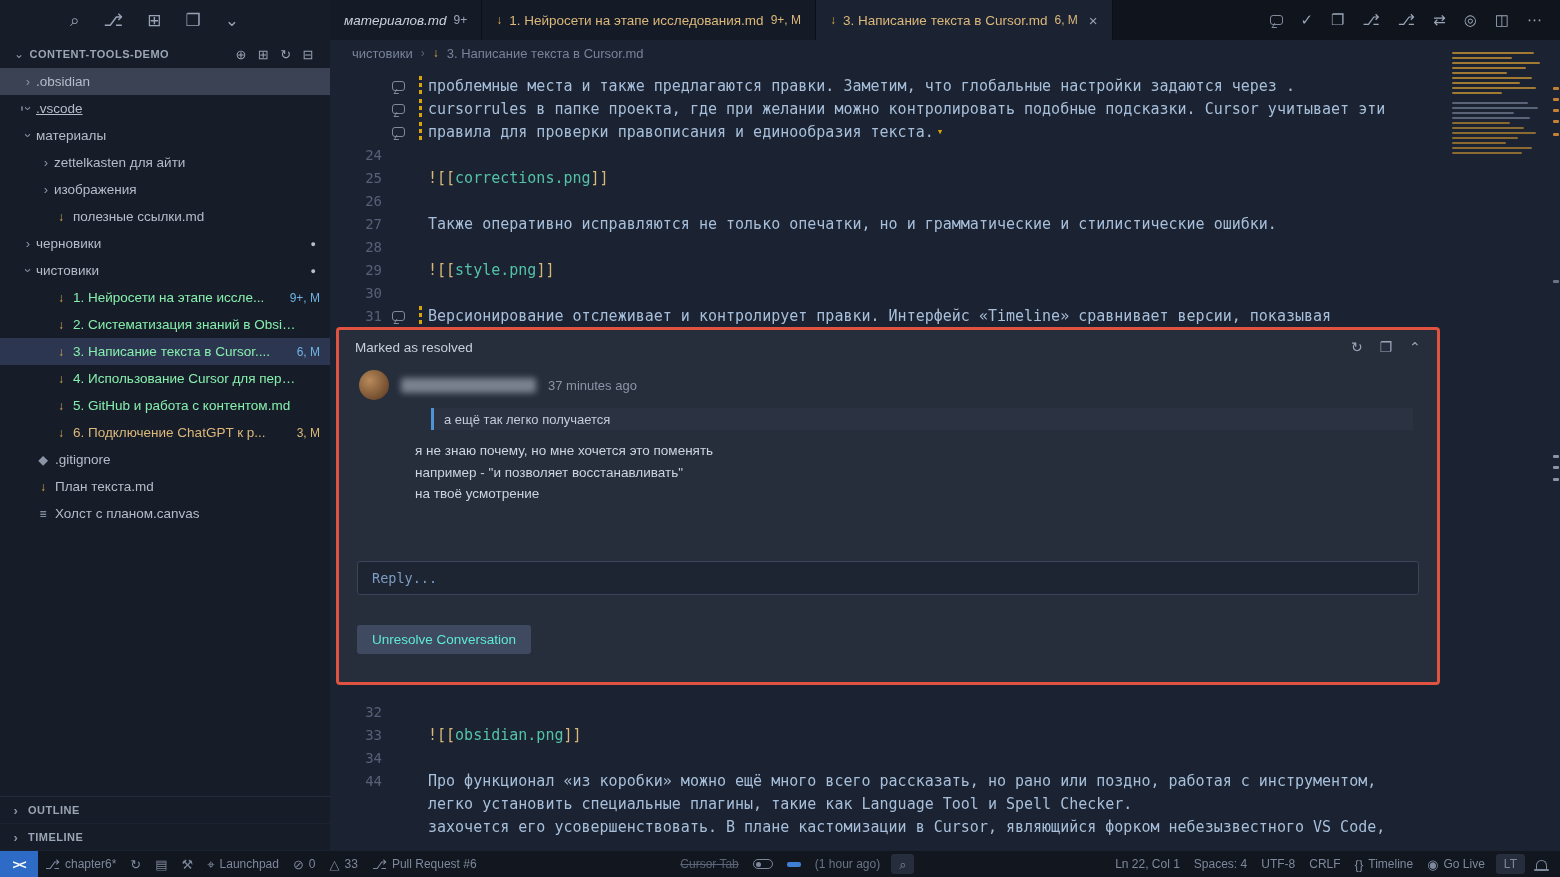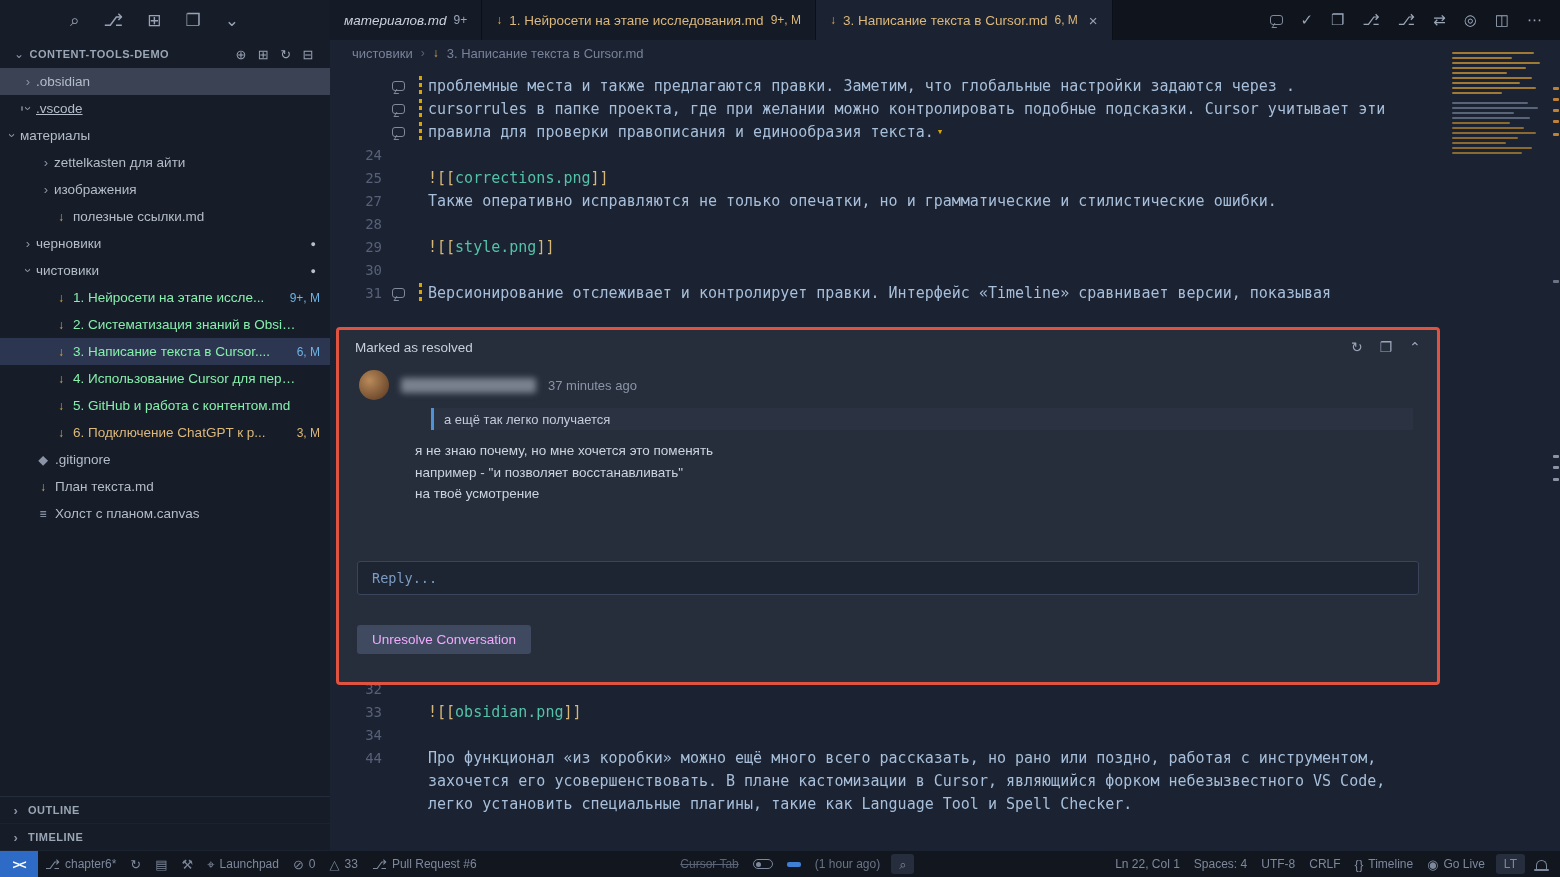--- a/index.html
+++ b/index.html
@@ -78,21 +78,21 @@
   .name-blur{width:135px;height:15px;background:#7a828f;border-radius:2px;filter:blur(3px)}
   .time{font-size:13px;color:#8b95a7}
   .quote{margin:6px 24px 0 92px;background:#2b3242;border-left:3px solid #4f92d6;height:22px;
     display:flex;align-items:center;padding-left:10px;font-size:13px;color:#c3ccd9}
   .cbody{margin:10px 24px 0 76px;font-size:13.5px;line-height:21.5px;color:#ccd4e0}
   .reply{margin:56px 18px 0 18px;height:34px;background:#1d2432;border:1px solid #3a455c;border-radius:3px;
     display:flex;align-items:center;padding:0 14px}
   .reply input{flex:1;background:transparent;border:none;outline:none;color:#a9bedb;
     font-family:"DejaVu Sans Mono",monospace;font-size:13.5px}
   .reply input::placeholder{color:#7d9cc3}
-  .unresolve-btn{display:inline-block;margin:30px 0 0 18px;background:#3f4960;color:#f0abfc;
+  .unresolve-btn{display:inline-block;margin:30px 0 0 18px;background:#3f4960;color:#5eead4;
     font-size:13.5px;padding:7px 15px;border-radius:3px;border:none;font-family:"Liberation Sans",sans-serif}
 
   
   .minimap{position:absolute;right:12px;top:52px;width:96px;z-index:2}
   .mm-line{height:2px;margin-bottom:3px;border-radius:1px}
   .overview{position:absolute;right:0;top:40px;bottom:0;width:9px;z-index:2}
   .ov-mark{position:absolute;right:1px;width:6px;height:3px;border-radius:1px}
 
   
   .status-bar{height:26px;background:#11161f;display:flex;align-items:center;font-size:12px;color:#7e889c}
@@ -140,21 +140,21 @@
 
     <div class="tree" id="tree">
         <div class="tree-row highlighted" style="padding-left: 20px;">
           <span class="chev">›</span>
           <span class="lbl">.obsidian</span>
         </div>
         <div class="tree-row" style="padding-left: 20px; text-decoration: underline;">
           <span class="chev exp">›</span>
           <span class="lbl">.vscode</span>
         </div>
-        <div class="tree-row" style="padding-left: 4px;">
+        <div class="tree-row" style="padding-left: 20px;">
           <span class="chev exp">›</span>
           <span class="lbl">материалы</span>
         </div>
         <div class="tree-row" style="padding-left: 38px;">
           <span class="chev">›</span>
           <span class="lbl">zettelkasten для айти</span>
         </div>
         <div class="tree-row" style="padding-left: 38px;">
           <span class="chev">›</span>
           <span class="lbl">изображения</span>
@@ -275,33 +275,34 @@
       <span>3. Написание текста в Cursor.md</span>
     </div>
 
     <div class="code">
       <div id="code-before">
           <div class="code-line"><span class="ln"></span><span class="cicon"><span class="bubble"></span></span><span class="cmark on"></span><span class="ctext">проблемные места и также предлагаются правки. Заметим, что глобальные настройки задаются через .</span></div>
           <div class="code-line"><span class="ln"></span><span class="cicon"><span class="bubble"></span></span><span class="cmark on"></span><span class="ctext">cursorrules в папке проекта, где при желании можно контролировать подобные подсказки. Cursor учитывает эти</span></div>
           <div class="code-line"><span class="ln"></span><span class="cicon"><span class="bubble"></span></span><span class="cmark on"></span><span class="ctext">правила для проверки правописания и единообразия текста.</span><span class="caret">▾</span></div>
           <div class="code-line"><span class="ln">24</span><span class="cicon"></span><span class="cmark"></span><span class="ctext"></span></div>
           <div class="code-line"><span class="ln">25</span><span class="cicon"></span><span class="cmark"></span><span class="ctext"><span class="embed-p">![[</span><span class="embed-f">corrections.png</span><span class="embed-p">]]</span></span></div>
+          <div class="code-line"><span class="ln">26</span><span class="cicon"></span><span class="cmark"></span><span class="ctext"></span></div>
           <div class="code-line"><span class="ln">27</span><span class="cicon"></span><span class="cmark"></span><span class="ctext">Также оперативно исправляются не только опечатки, но и грамматические и стилистические ошибки.</span></div>
           <div class="code-line"><span class="ln">28</span><span class="cicon"></span><span class="cmark"></span><span class="ctext"></span></div>
           <div class="code-line"><span class="ln">29</span><span class="cicon"></span><span class="cmark"></span><span class="ctext"><span class="embed-p">![[</span><span class="embed-f">style.png</span><span class="embed-p">]]</span></span></div>
           <div class="code-line"><span class="ln">30</span><span class="cicon"></span><span class="cmark"></span><span class="ctext"></span></div>
           <div class="code-line"><span class="ln">31</span><span class="cicon"><span class="bubble"></span></span><span class="cmark on"></span><span class="ctext">Версионирование отслеживает и контролирует правки. Интерфейс «Timeline» сравнивает версии, показывая</span></div>
         </div>
       <div id="code-after" style="margin-top:373px">
           <div class="code-line"><span class="ln">32</span><span class="cicon"></span><span class="cmark"></span><span class="ctext"></span></div>
           <div class="code-line"><span class="ln">33</span><span class="cicon"></span><span class="cmark"></span><span class="ctext"><span class="embed-p">![[</span><span class="embed-f">obsidian.png</span><span class="embed-p">]]</span></span></div>
           <div class="code-line"><span class="ln">34</span><span class="cicon"></span><span class="cmark"></span><span class="ctext"></span></div>
           <div class="code-line"><span class="ln">44</span><span class="cicon"></span><span class="cmark"></span><span class="ctext">Про функционал «из коробки» можно ещё много всего рассказать, но рано или поздно, работая с инструментом,</span></div>
+          <div class="code-line"><span class="ln"></span><span class="cicon"></span><span class="cmark"></span><span class="ctext">легко установить специальные плагины, такие как Language Tool и Spell Checker.</span></div>
           <div class="code-line"><span class="ln"></span><span class="cicon"></span><span class="cmark"></span><span class="ctext">захочется его усовершенствовать. В плане кастомизации в Cursor, являющийся форком небезызвестного VS Code,</span></div>
-          <div class="code-line"><span class="ln"></span><span class="cicon"></span><span class="cmark"></span><span class="ctext">легко установить специальные плагины, такие как Language Tool и Spell Checker.</span></div>
         </div>
 
       <div class="thread">
         <div class="thread-header">
           <span>Marked as resolved</span>
           <span class="th-icons" id="th-icons">
               <span>↻</span>
               <span>❐</span>
               <span class="rot-up">⌄</span>
             </span>

